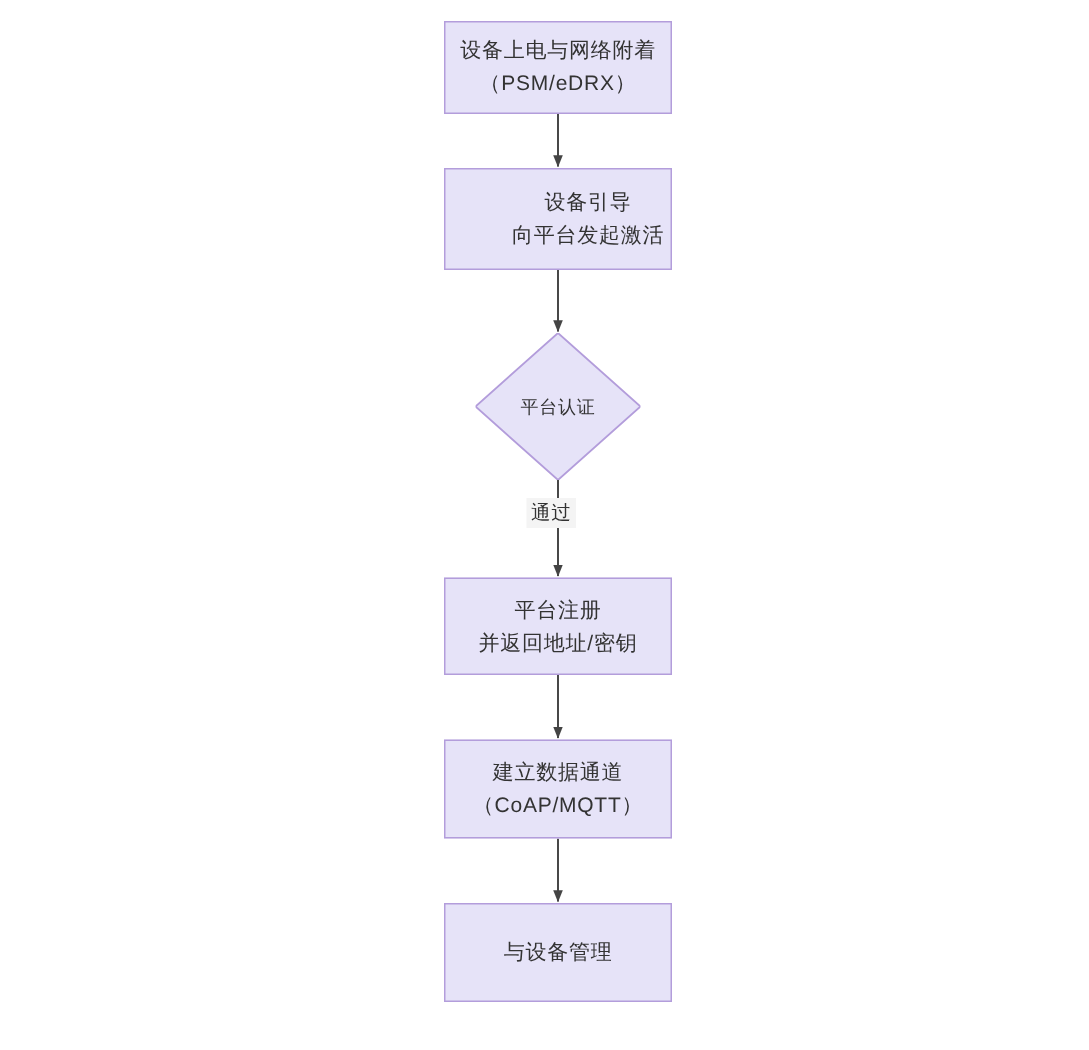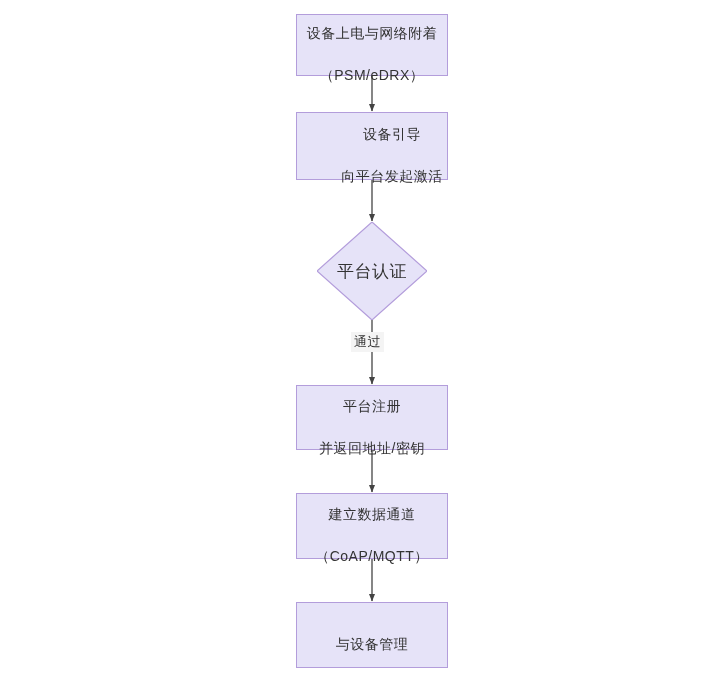--- a/index.html
+++ b/index.html
@@ -28,36 +28,35 @@
     align-items: center;
     justify-content: center;
     font-size: 14px;
     line-height: 1.55;
     text-align: center;
     letter-spacing: 0.5px;
   }
   .node .line {
     display: block;
     white-space: nowrap;
-    margin-top: 20px;
   }
   .diamond-wrap {
     position: absolute;
     display: flex;
     align-items: center;
     justify-content: center;
   }
   .diamond-shape {
     position: absolute;
     inset: 0;
   }
   .diamond-label {
     position: relative;
     z-index: 2;
-    font-size: 17px;
+    font-size: 12px;
     color: #333333;
     letter-spacing: 0.5px;
     white-space: nowrap;
   }
   .edge-svg {
     position: absolute;
     left: 0;
     top: 0;
     width: 726px;
     height: 700px;

